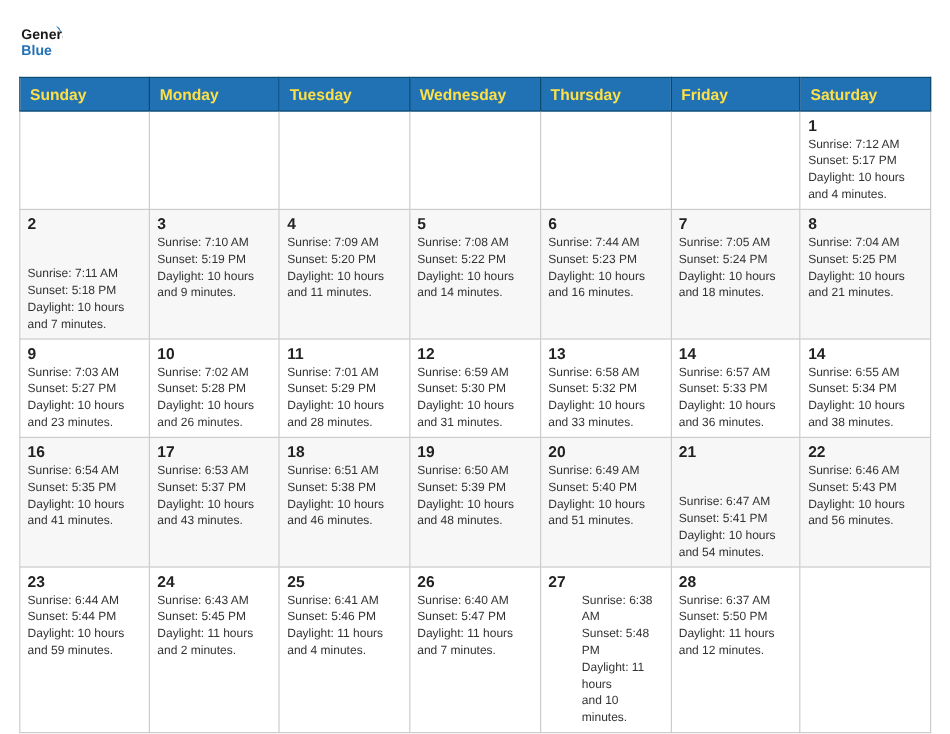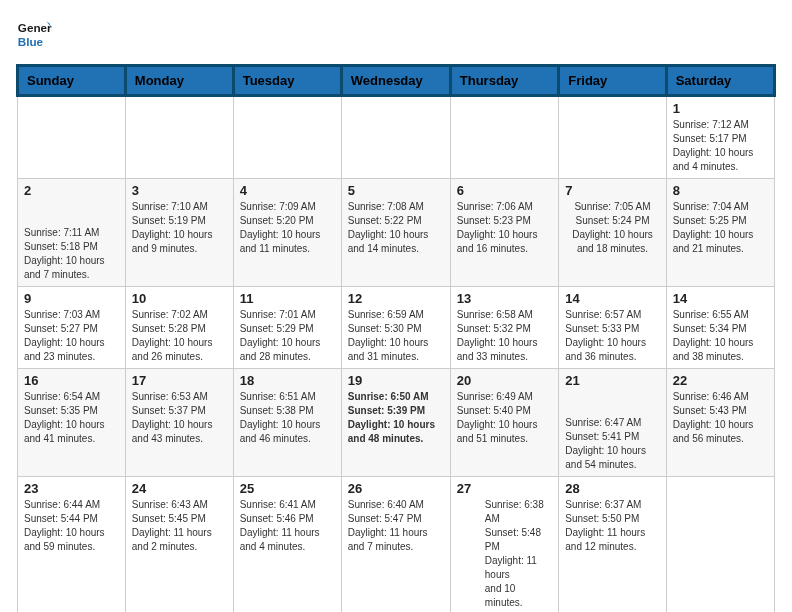--- a/index.html
+++ b/index.html
@@ -37,25 +37,25 @@
       font-size: 14px;
       color: #333;
     }
     .calendar {
       width: 100%;
       border-collapse: collapse;
       border: 1px solid #ccc;
     }
     .calendar th {
       background: #2171b5;
-      color: #000000;
+      color: #fde047;
       text-align: left;
       padding: 6px 8px;
       font-size: 13px;
-      border: 3px solid #0c4a6e;
+      border: 1px solid #0c4a6e;
     }
     .calendar td {
       vertical-align: top;
       padding: 4px 6px;
       border: 1px solid #ccc;
       width: 110px;
       min-height: 80px;
       font-size: 10.5px;
       color: #222;
       background: #fff;
@@ -147,28 +147,28 @@
         </td>
         <td>
           <span class="day-num">5</span>
           <div class="day-info" style="white-space: pre-line;">Sunrise: 7:08 AM
 Sunset: 5:22 PM
 Daylight: 10 hours
 and 14 minutes.</div>
         </td>
         <td>
           <span class="day-num">6</span>
-          <div class="day-info" style="white-space: pre-line;">Sunrise: 7:06 AM
+          <div class="day-info" style="white-space: pre-line;">Sunrise: 7:44 AM
 Sunset: 5:23 PM
 Daylight: 10 hours
 and 16 minutes.</div>
         </td>
         <td>
           <span class="day-num">7</span>
-          <div class="day-info" style="white-space: pre-line; text-align: center;">Sunrise: 7:05 AM
+          <div class="day-info" style="white-space: pre-line;">Sunrise: 7:05 AM
 Sunset: 5:24 PM
 Daylight: 10 hours
 and 18 minutes.</div>
         </td>
         <td>
           <span class="day-num">8</span>
           <div class="day-info" style="white-space: pre-line;">Sunrise: 7:04 AM
 Sunset: 5:25 PM
 Daylight: 10 hours
 and 21 minutes.</div>
@@ -242,21 +242,21 @@
         </td>
         <td>
           <span class="day-num">18</span>
           <div class="day-info" style="white-space: pre-line;">Sunrise: 6:51 AM
 Sunset: 5:38 PM
 Daylight: 10 hours
 and 46 minutes.</div>
         </td>
         <td>
           <span class="day-num">19</span>
-          <div class="day-info" style="white-space: pre-line; font-weight: bold;">Sunrise: 6:50 AM
+          <div class="day-info" style="white-space: pre-line;">Sunrise: 6:50 AM
 Sunset: 5:39 PM
 Daylight: 10 hours
 and 48 minutes.</div>
         </td>
         <td>
           <span class="day-num">20</span>
           <div class="day-info" style="white-space: pre-line;">Sunrise: 6:49 AM
 Sunset: 5:40 PM
 Daylight: 10 hours
 and 51 minutes.</div>

